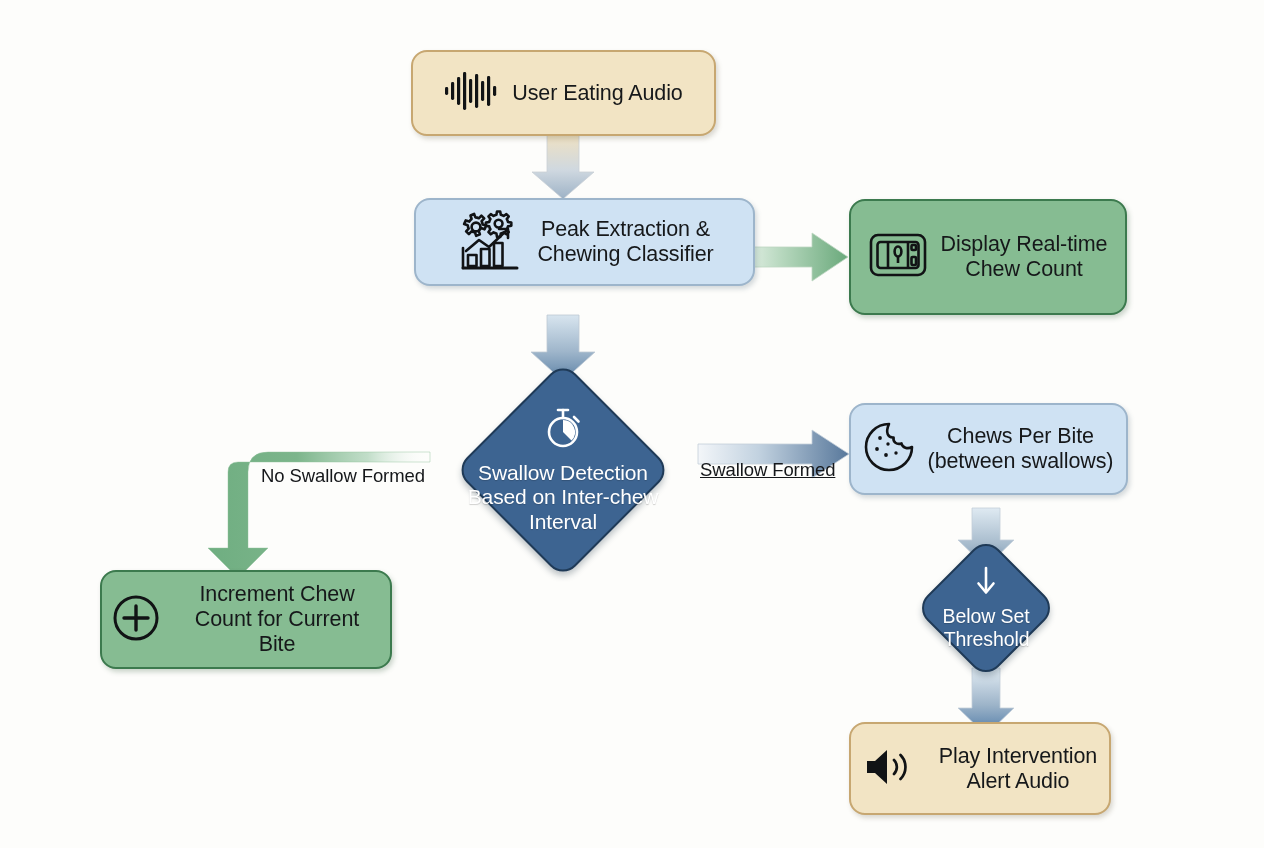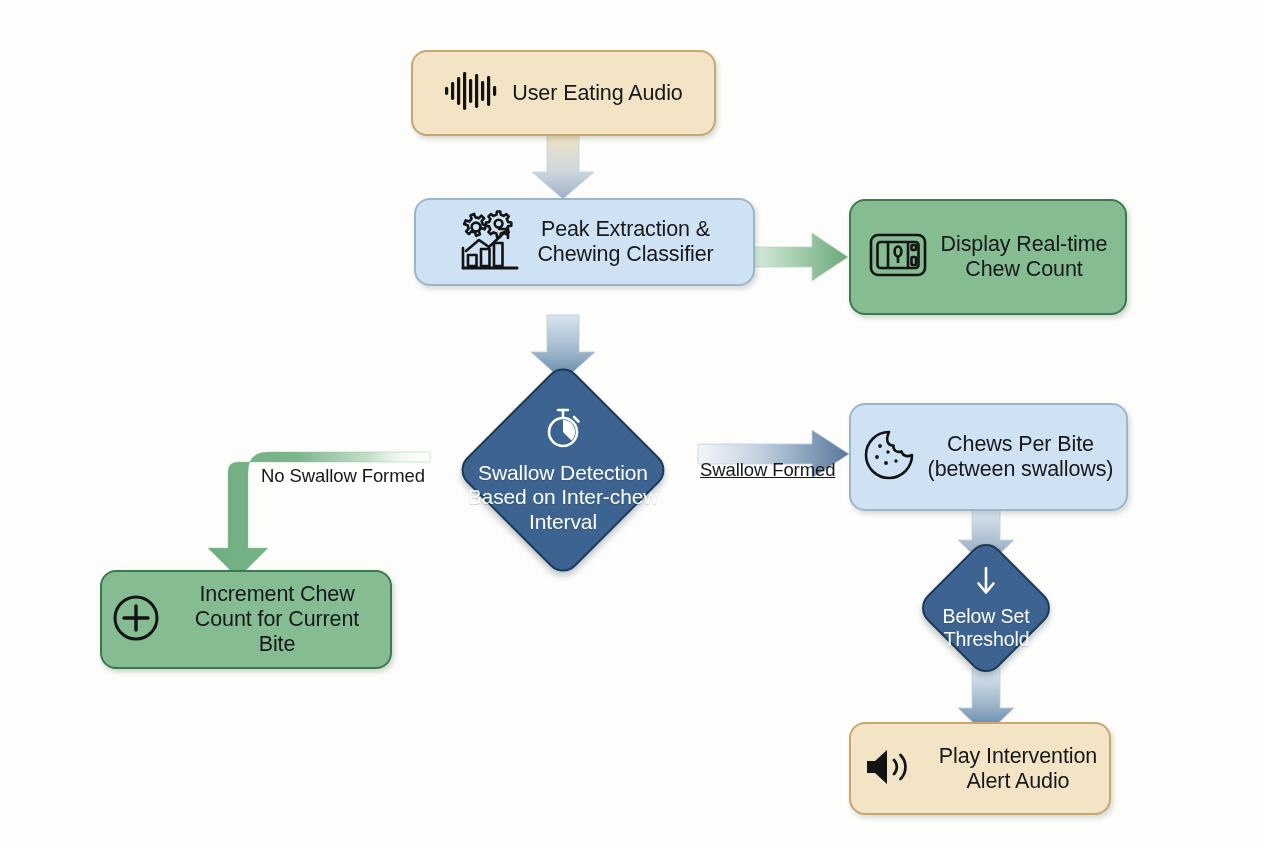--- a/index.html
+++ b/index.html
@@ -274,21 +274,21 @@
           </g>
           <path d="M20 26 L20 14 A12 12 0 0 1 28.5 34.5 Z" fill="#ffffff"></path>
         </svg>
       </span>
       <span class="label">Swallow Detection
 Based on Inter-chew
 Interval</span>
     </div>
   </div>
 
-  <div class="node blue" style="left:849px; top:403px; width:279px; height:108px;">
+  <div class="node blue" style="left:849px; top:403px; width:279px; height:92px;">
     <span class="icon">
       <svg width="50" height="50" viewBox="0 0 50 50" xmlns="http://www.w3.org/2000/svg">
         <path d="M25 2 A23 23 0 1 0 48 25 c-4.5 2.4 -9.6 0.6 -10.5 -3.6 c-4.8 1.6 -8.8 -1.5 -7.9 -5.9 c-5.5 0.5 -8.6 -4.6 -4.6 -13.5 z" fill="none" stroke="#111315" stroke-width="2.6" stroke-linejoin="round"></path>
         <g fill="#111315">
           <circle cx="16" cy="16" r="1.9"></circle>
           <circle cx="13" cy="27" r="1.9"></circle>
           <circle cx="22" cy="33" r="1.9"></circle>
           <circle cx="24" cy="22" r="1.7"></circle>
           <circle cx="32" cy="31" r="1.7"></circle>
         </g>

